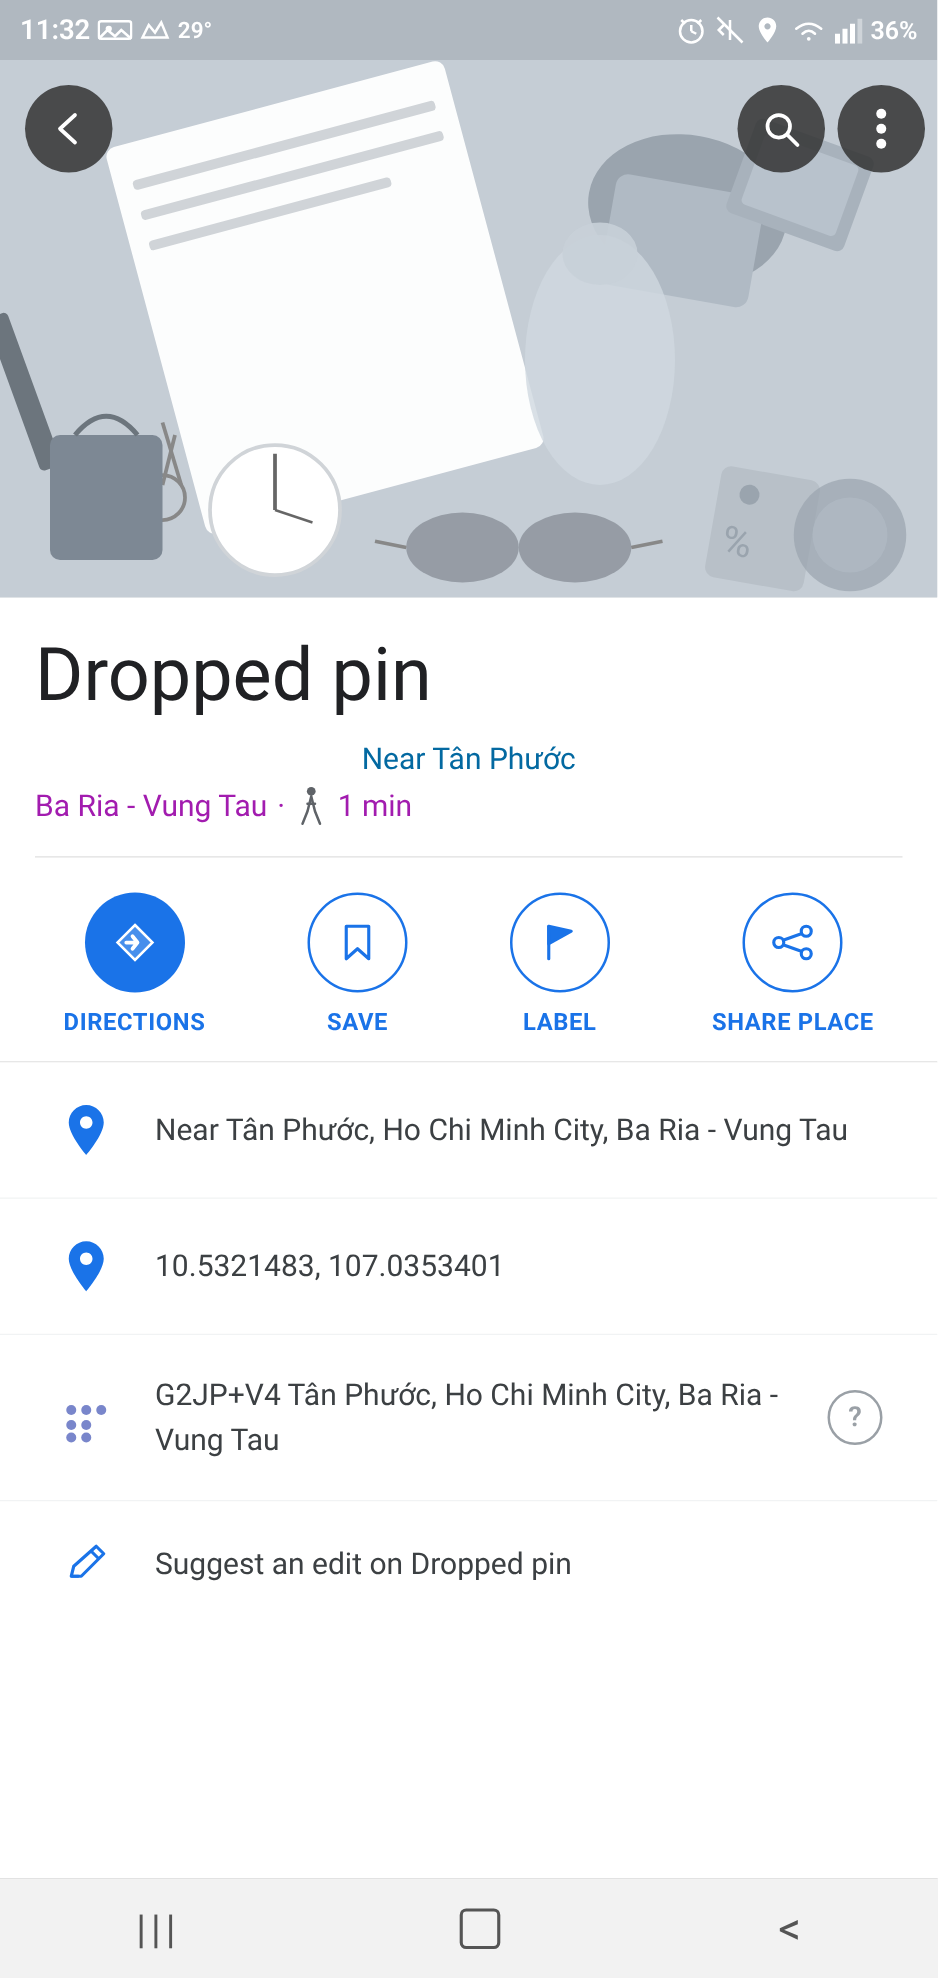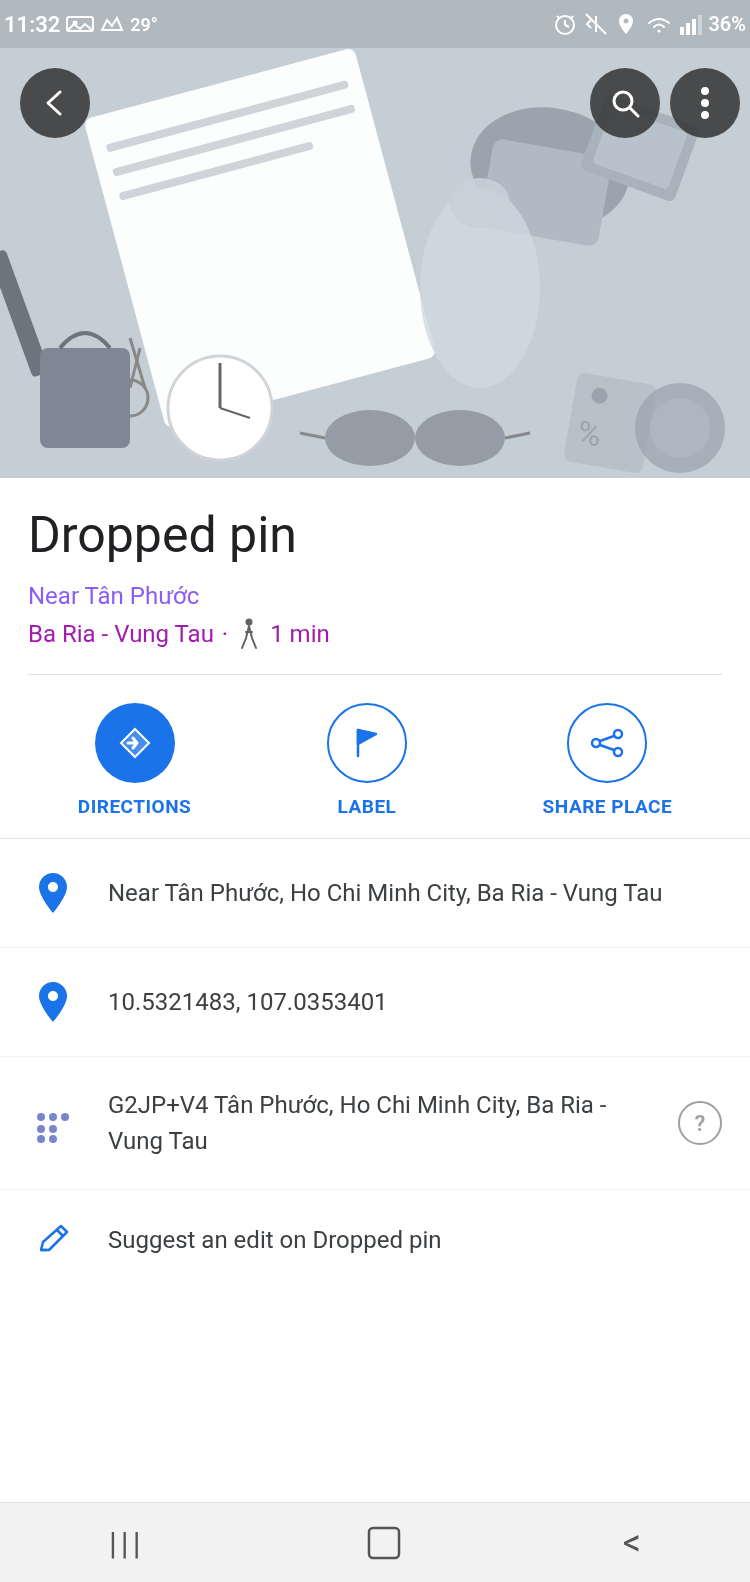--- a/index.html
+++ b/index.html
@@ -13,21 +13,21 @@
     }
 
     
     .status-bar {
       width: 100%;
       height: 48px;
       background: #b0b8c0;
       display: flex;
       align-items: center;
       justify-content: space-between;
-      padding: 0 4px;
+      padding: 0 16px;
       position: relative;
       z-index: 10;
     }
     .status-left {
       display: flex;
       align-items: center;
       gap: 6px;
       color: #fff;
       font-size: 22px;
       font-weight: 600;
@@ -91,29 +91,30 @@
       z-index: 5;
     }
 
     
     .place-card {
       width: 100%;
       background: #fff;
       padding: 28px 28px 0 28px;
     }
     .place-title {
-      font-size: 50px;
+      font-size: 59px;
       font-weight: 400;
       color: #202124;
       margin-bottom: 14px;
     }
     .place-subtitle {
       font-size: 24px;
-      color: #8b5cf6;
+      color: #0369a1;
       line-height: 1.5;
+      text-align: center;
     }
     .place-walk {
       display: flex;
       align-items: center;
       gap: 8px;
       font-size: 24px;
       color: #a21caf;
       margin-top: 4px;
     }
 
@@ -163,21 +164,21 @@
     }
 
     
     .info-list {
       width: 100%;
       background: #fff;
     }
     .info-row {
       display: flex;
       align-items: center;
-      padding: 30px 28px;
+      padding: 30px 44px;
       border-bottom: 1px solid #f1f3f4;
       gap: 30px;
       cursor: pointer;
     }
     .info-row:last-child {
       border-bottom: none;
     }
     .info-icon {
       width: 50px;
       min-width: 50px;
@@ -357,20 +358,28 @@
     <div class="action-circle filled">
       <svg width="40" height="40" viewBox="0 0 40 40">
         <path d="M20 6 L34 20 L20 34 L6 20 Z" fill="white" opacity="0.2"></path>
         <path d="M13 20 L22 20 M18 15 L22 20 L18 25" stroke="white" stroke-width="3" fill="none" stroke-linecap="round" stroke-linejoin="round"></path>
         <path d="M20 6 L34 20 L20 34 L6 20 Z" stroke="white" stroke-width="2" fill="none"></path>
       </svg>
     </div>
     <span class="action-label">DIRECTIONS</span>
   </div>
 
+  <div class="action-item">
+    <div class="action-circle">
+      <svg width="38" height="38" viewBox="0 0 38 38">
+        <path d="M10 6 L28 6 L28 32 L19 24 L10 32 Z" stroke="#1a73e8" stroke-width="2.5" fill="none" stroke-linecap="round" stroke-linejoin="round"></path>
+      </svg>
+    </div>
+    <span class="action-label">SAVE</span>
+  </div>
 
   <div class="action-item">
     <div class="action-circle">
       <svg width="38" height="38" viewBox="0 0 38 38">
         <line x1="10" y1="6" x2="10" y2="32" stroke="#1a73e8" stroke-width="2.5" stroke-linecap="round"></line>
         <path d="M10 6 L28 10 L10 20 Z" stroke="#1a73e8" stroke-width="2.5" fill="#1a73e8" stroke-linejoin="round"></path>
       </svg>
     </div>
     <span class="action-label">LABEL</span>
   </div>

